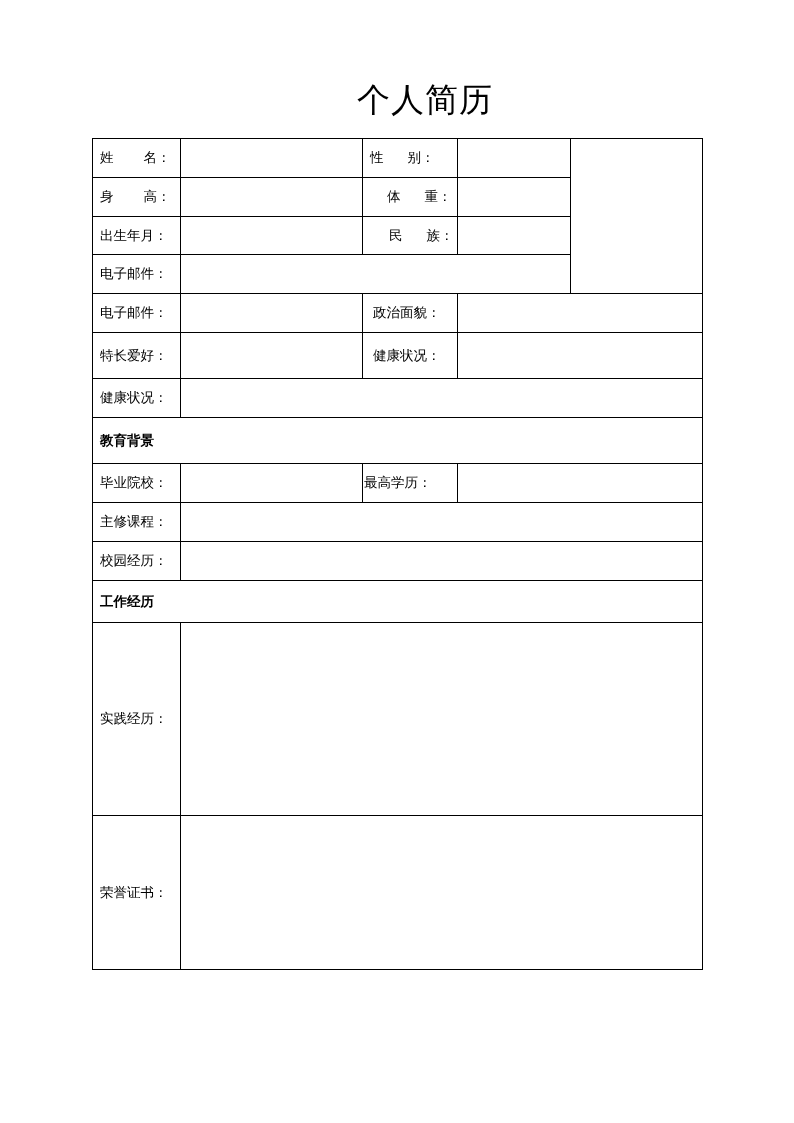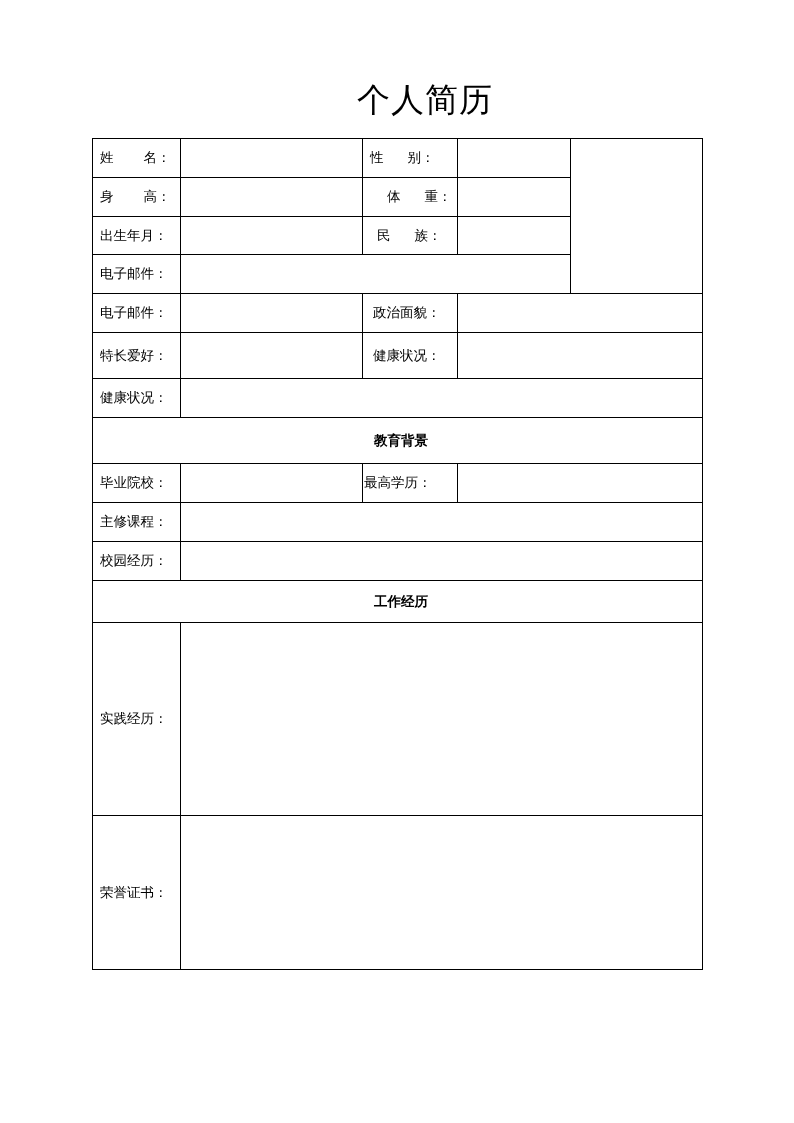--- a/index.html
+++ b/index.html
@@ -6,21 +6,21 @@
   body { width: 794px; height: 1123px; position: relative; overflow: hidden;
          font-family: "DejaVu Sans", "Liberation Sans", sans-serif; color: #000; }
   .title { position: absolute; left: 0; width: 850px; top: 78px; text-align: center;
            font-family: "DejaVu Serif", "Liberation Serif", serif; font-size: 33px;
            letter-spacing: 1px; line-height: 44px; }
   table.resume { position: absolute; left: 92px; top: 138px; width: 610px;
                  border-collapse: collapse; table-layout: fixed; }
   table.resume td { border: 1.3px solid #000; padding: 0 0 0 7px; font-size: 13.5px;
                     vertical-align: middle; white-space: nowrap; overflow: hidden; }
   td.val { padding: 0; }
-  td.section { text-align: center; font-weight: bold; font-size: 14.5px; padding: 0; }
+  td.section { font-weight: bold; font-size: 14.5px; padding: 0; }
   td.photo { padding: 0; }
   .sp { display: inline-block; width: 30px; }
   .sp2 { display: inline-block; width: 24px; }
 </style>
 </head>
 <body>
 
 <div class="title">个人简历</div>
 
 <table class="resume">
@@ -41,21 +41,21 @@
   </tr>
   <tr style="height:39px">
     <td><span>身</span><span class="sp"></span><span>高：</span></td>
     <td class="val"></td>
     <td style="padding-left:24px"><span>体</span><span class="sp2"></span><span>重：</span></td>
     <td class="val"></td>
   </tr>
   <tr style="height:38px">
     <td>出生年月：</td>
     <td class="val"></td>
-    <td style="padding-left:14px"><span>民</span><span class="sp2"></span><span>族：</span></td>
+    <td style="padding-left:26px"><span>民</span><span class="sp2"></span><span>族：</span></td>
     <td class="val"></td>
   </tr>
   <tr style="height:39px">
     <td>电子邮件：</td>
     <td class="val" colspan="3"></td>
   </tr>
   <tr style="height:39px">
     <td>电子邮件：</td>
     <td class="val"></td>
     <td style="padding-left:10px">政治面貌：</td>

